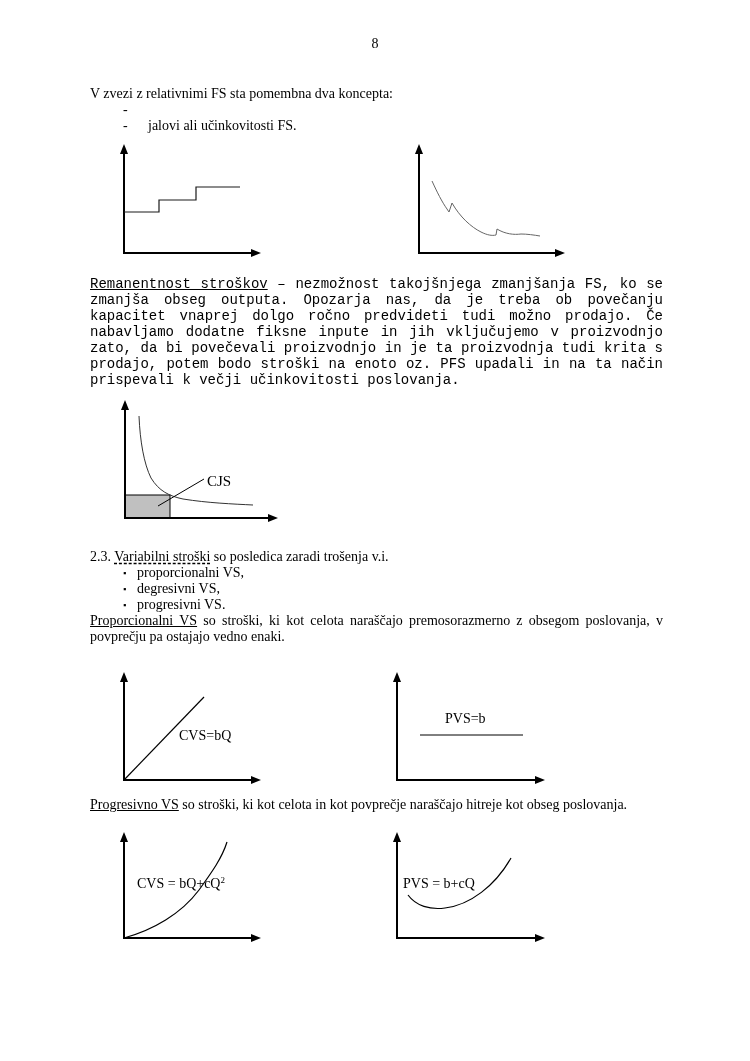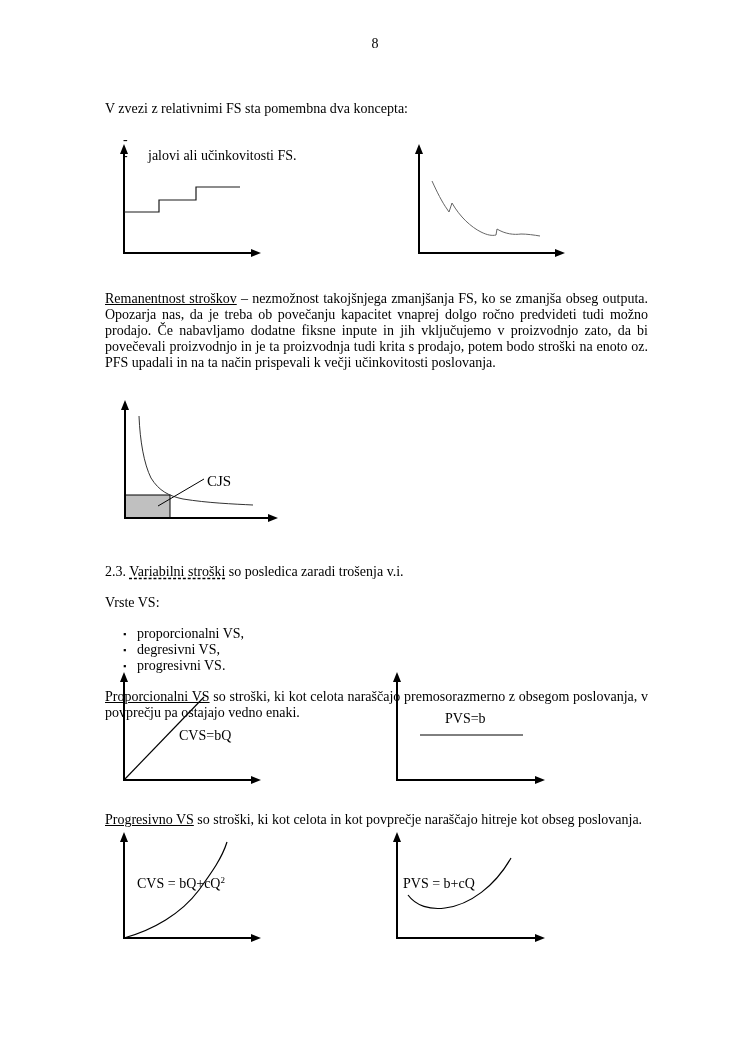--- a/index.html
+++ b/index.html
@@ -9,24 +9,24 @@
     height: 1061px;
     margin: 0 auto;
     background: #ffffff;
     color: #000000;
     font-family: "Liberation Serif", serif;
     font-size: 14px;
     line-height: 16px;
     overflow: hidden;
   }
   .abs { position: absolute; }
-  p { margin: 15px; }
+  p { margin: 0; }
   .pagenum { top: 36px; left: 0; width: 750px; text-align: center; }
   .intro   { top: 86px;  left: 90px; width: 580px; }
-  .para-reman { top: 276px; left: 90px; width: 573px; }
+  .para-reman { top: 276px; left: 90px; width: 573px; font-family: Liberation Mono, monospace; }
   .sec23   { top: 549px; left: 90px; width: 573px; }
   .para-prog { top: 797px; left: 90px; width: 573px; }
   .just { text-align: justify; }
   .list-row { display: flex; }
   .list-row .b1 { margin-left: 33px; width: 25px; flex: none; }
   .list-row .b2 { margin-left: 33px; width: 14px; flex: none; font-size: 9px; line-height: 16px; }
   .seg-u { text-decoration: underline; }
   .seg-i { }
   .seg-dash { text-decoration: underline; text-decoration-style: dashed; text-underline-offset: 2px; }
   .fig { position: absolute; }
@@ -83,21 +83,20 @@
     <polygon points="18,14 22,4 26,14" fill="#000"></polygon>
     <line x1="21" y1="122" x2="165" y2="122" stroke="#000" stroke-width="2"></line>
     <polygon points="165,118 175,122 165,126" fill="#000"></polygon>
     <path d="M36,20 C37,45 41,68 48,82 C56,95 66,100 80,103 C105,107 130,108 150,109" fill="none" stroke="#333" stroke-width="1"></path>
     <line x1="101" y1="83" x2="55" y2="110" stroke="#000" stroke-width="1"></line>
     <text x="104" y="90" font-size="15">CJS</text>
   </svg>
 
   <div class="abs sec23">
     <p><span class="seg-i">2.3. </span><span class="seg-i seg-dash">Variabilni stroški</span><span> so posledica zaradi trošenja v.i.</span></p>
-    <p>Vrste VS:</p>
     <div class="list-row">
       <span class="b2">▪</span>
       <span>proporcionalni VS,</span>
     </div>
     <div class="list-row">
       <span class="b2">▪</span>
       <span>degresivni VS,</span>
     </div>
     <div class="list-row">
       <span class="b2">▪</span>

